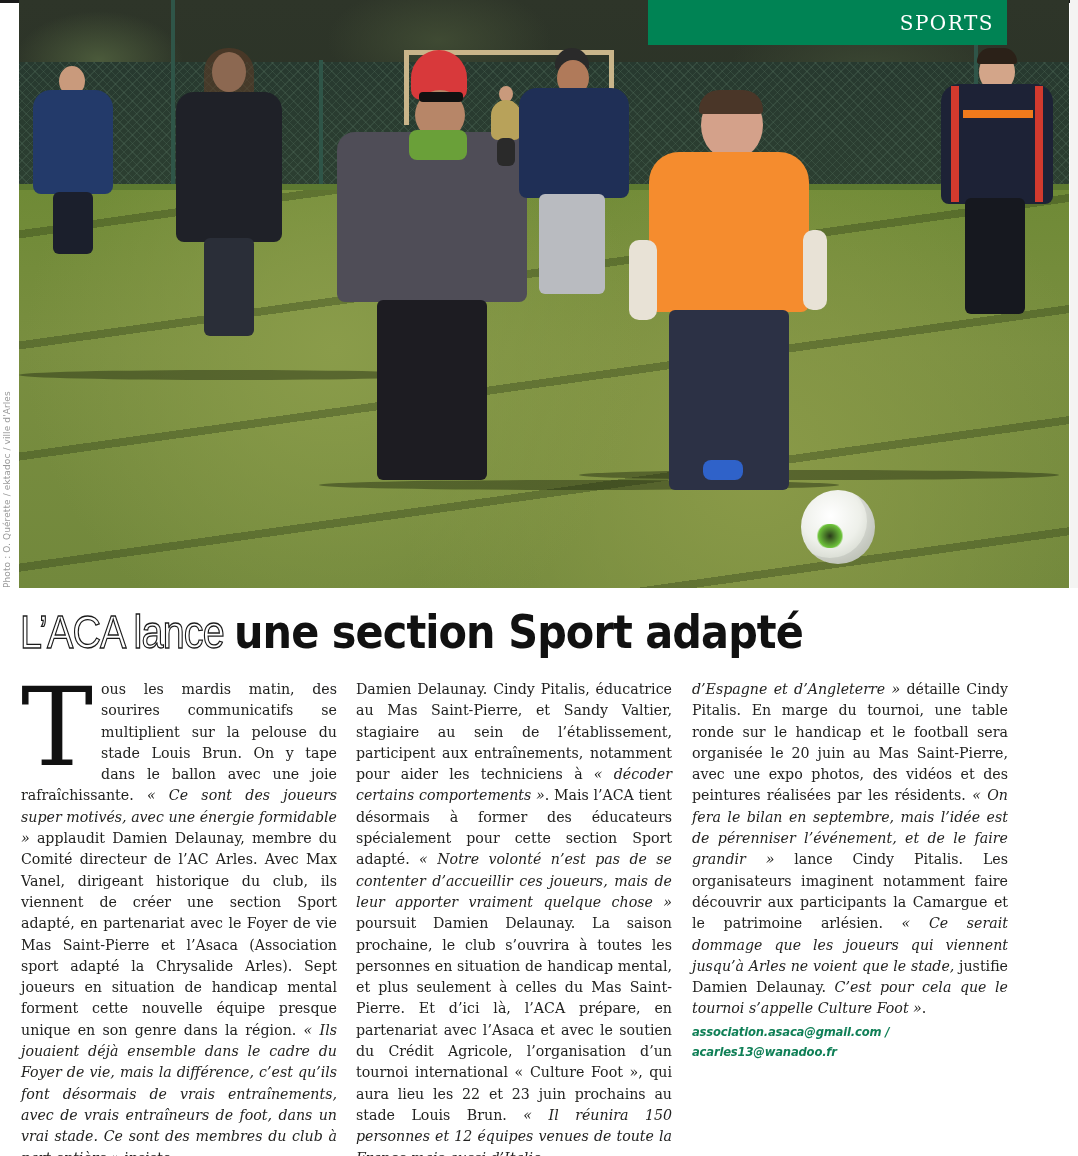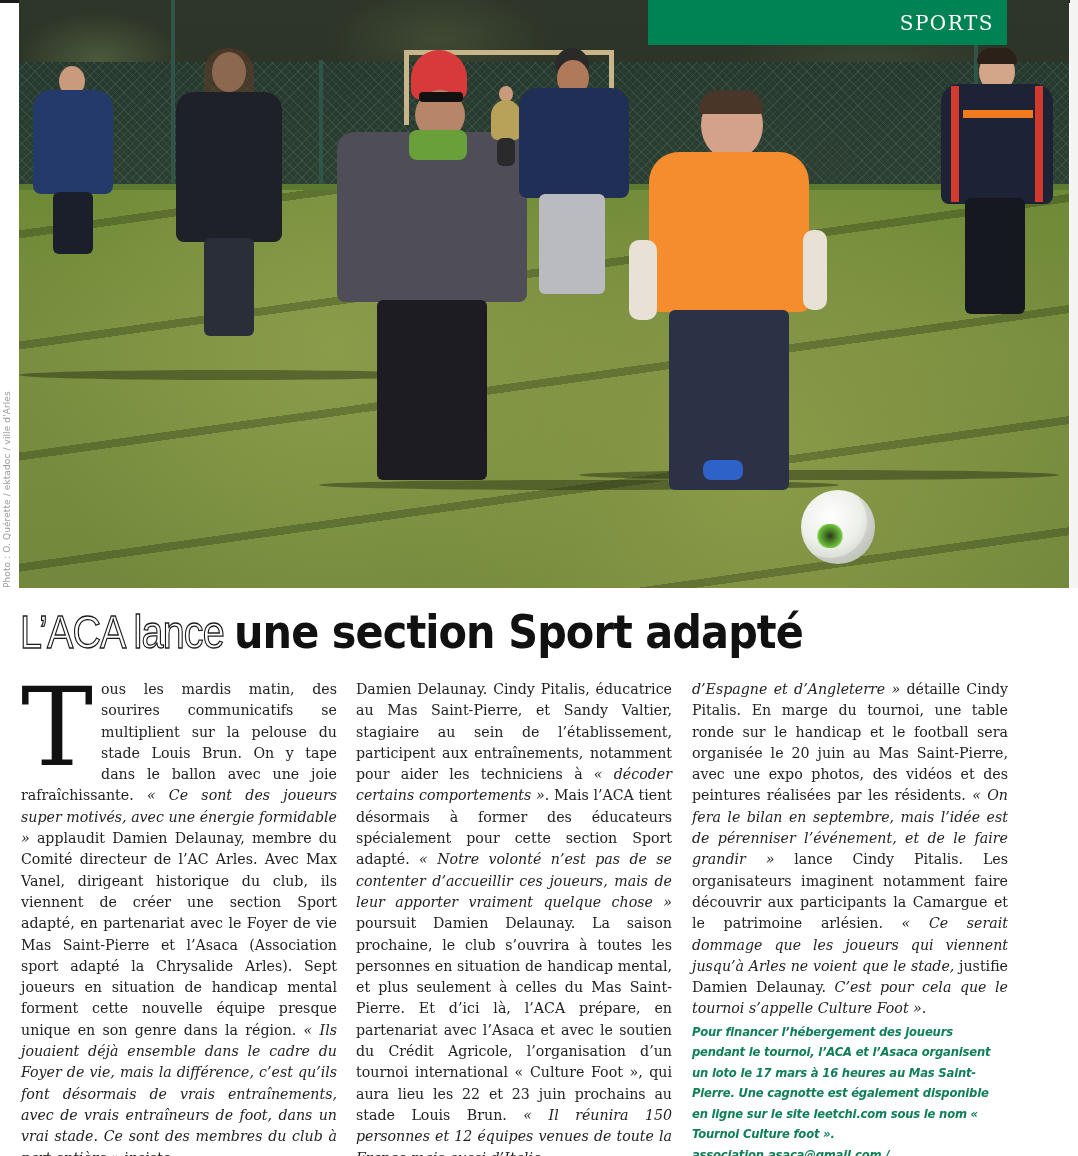--- a/index.html
+++ b/index.html
@@ -204,16 +204,15 @@
   <p>
     <span>Damien Delaunay. Cindy Pitalis, éducatrice au Mas Saint-Pierre, et Sandy Valtier, stagiaire au sein de l’établissement, participent aux entraînements, notamment pour aider les techniciens à </span><i>« décoder certains comportements »</i><span>. Mais l’ACA tient désormais à former des éducateurs spécialement pour cette section Sport adapté. </span><i>« Notre volonté n’est pas de se contenter d’accueillir ces joueurs, mais de leur apporter vraiment quelque chose »</i><span> poursuit Damien Delaunay. La saison prochaine, le club s’ouvrira à toutes les personnes en situation de handicap mental, et plus seulement à celles du Mas Saint-Pierre. Et d’ici là, l’ACA prépare, en partenariat avec l’Asaca et avec le soutien du Crédit Agricole, l’organisation d’un tournoi international « Culture Foot », qui aura lieu les 22 et 23 juin prochains au stade Louis Brun. </span><i>« Il réunira 150 personnes et 12 équipes venues de toute la France mais aussi d’Italie,</i>
   </p>
 </div>
 
 <div class="col c3">
   <p>
     <i>d’Espagne et d’Angleterre »</i><span> détaille Cindy Pitalis. En marge du tournoi, une table ronde sur le handicap et le football sera organisée le 20 juin au Mas Saint-Pierre, avec une expo photos, des vidéos et des peintures réalisées par les résidents. </span><i>« On fera le bilan en septembre, mais l’idée est de pérenniser l’événement, et de le faire grandir »</i><span> lance Cindy Pitalis. Les organisateurs imaginent notamment faire découvrir aux participants la Camargue et le patrimoine arlésien. </span><i>« Ce serait dommage que les joueurs qui viennent jusqu’à Arles ne voient que le stade,</i><span> justifie Damien Delaunay. </span><i>C’est pour cela que le tournoi s’appelle Culture Foot »</i><span>.</span>
   </p>
   <div class="infobox">
-    <div>Pour financer l’hébergement des joueurs pendant le tournoi, l’ACA et l’Asaca organisent un loto le 17 mars à 16 heures au Mas Saint-Pierre. Une cagnotte est également disponible en ligne sur le site leetchi.com sous le nom « Tournoi Culture foot ».</div>
     <div>association.asaca@gmail.com / acarles13@wanadoo.fr</div>
   </div>
 </div>
 
 </body></html>

